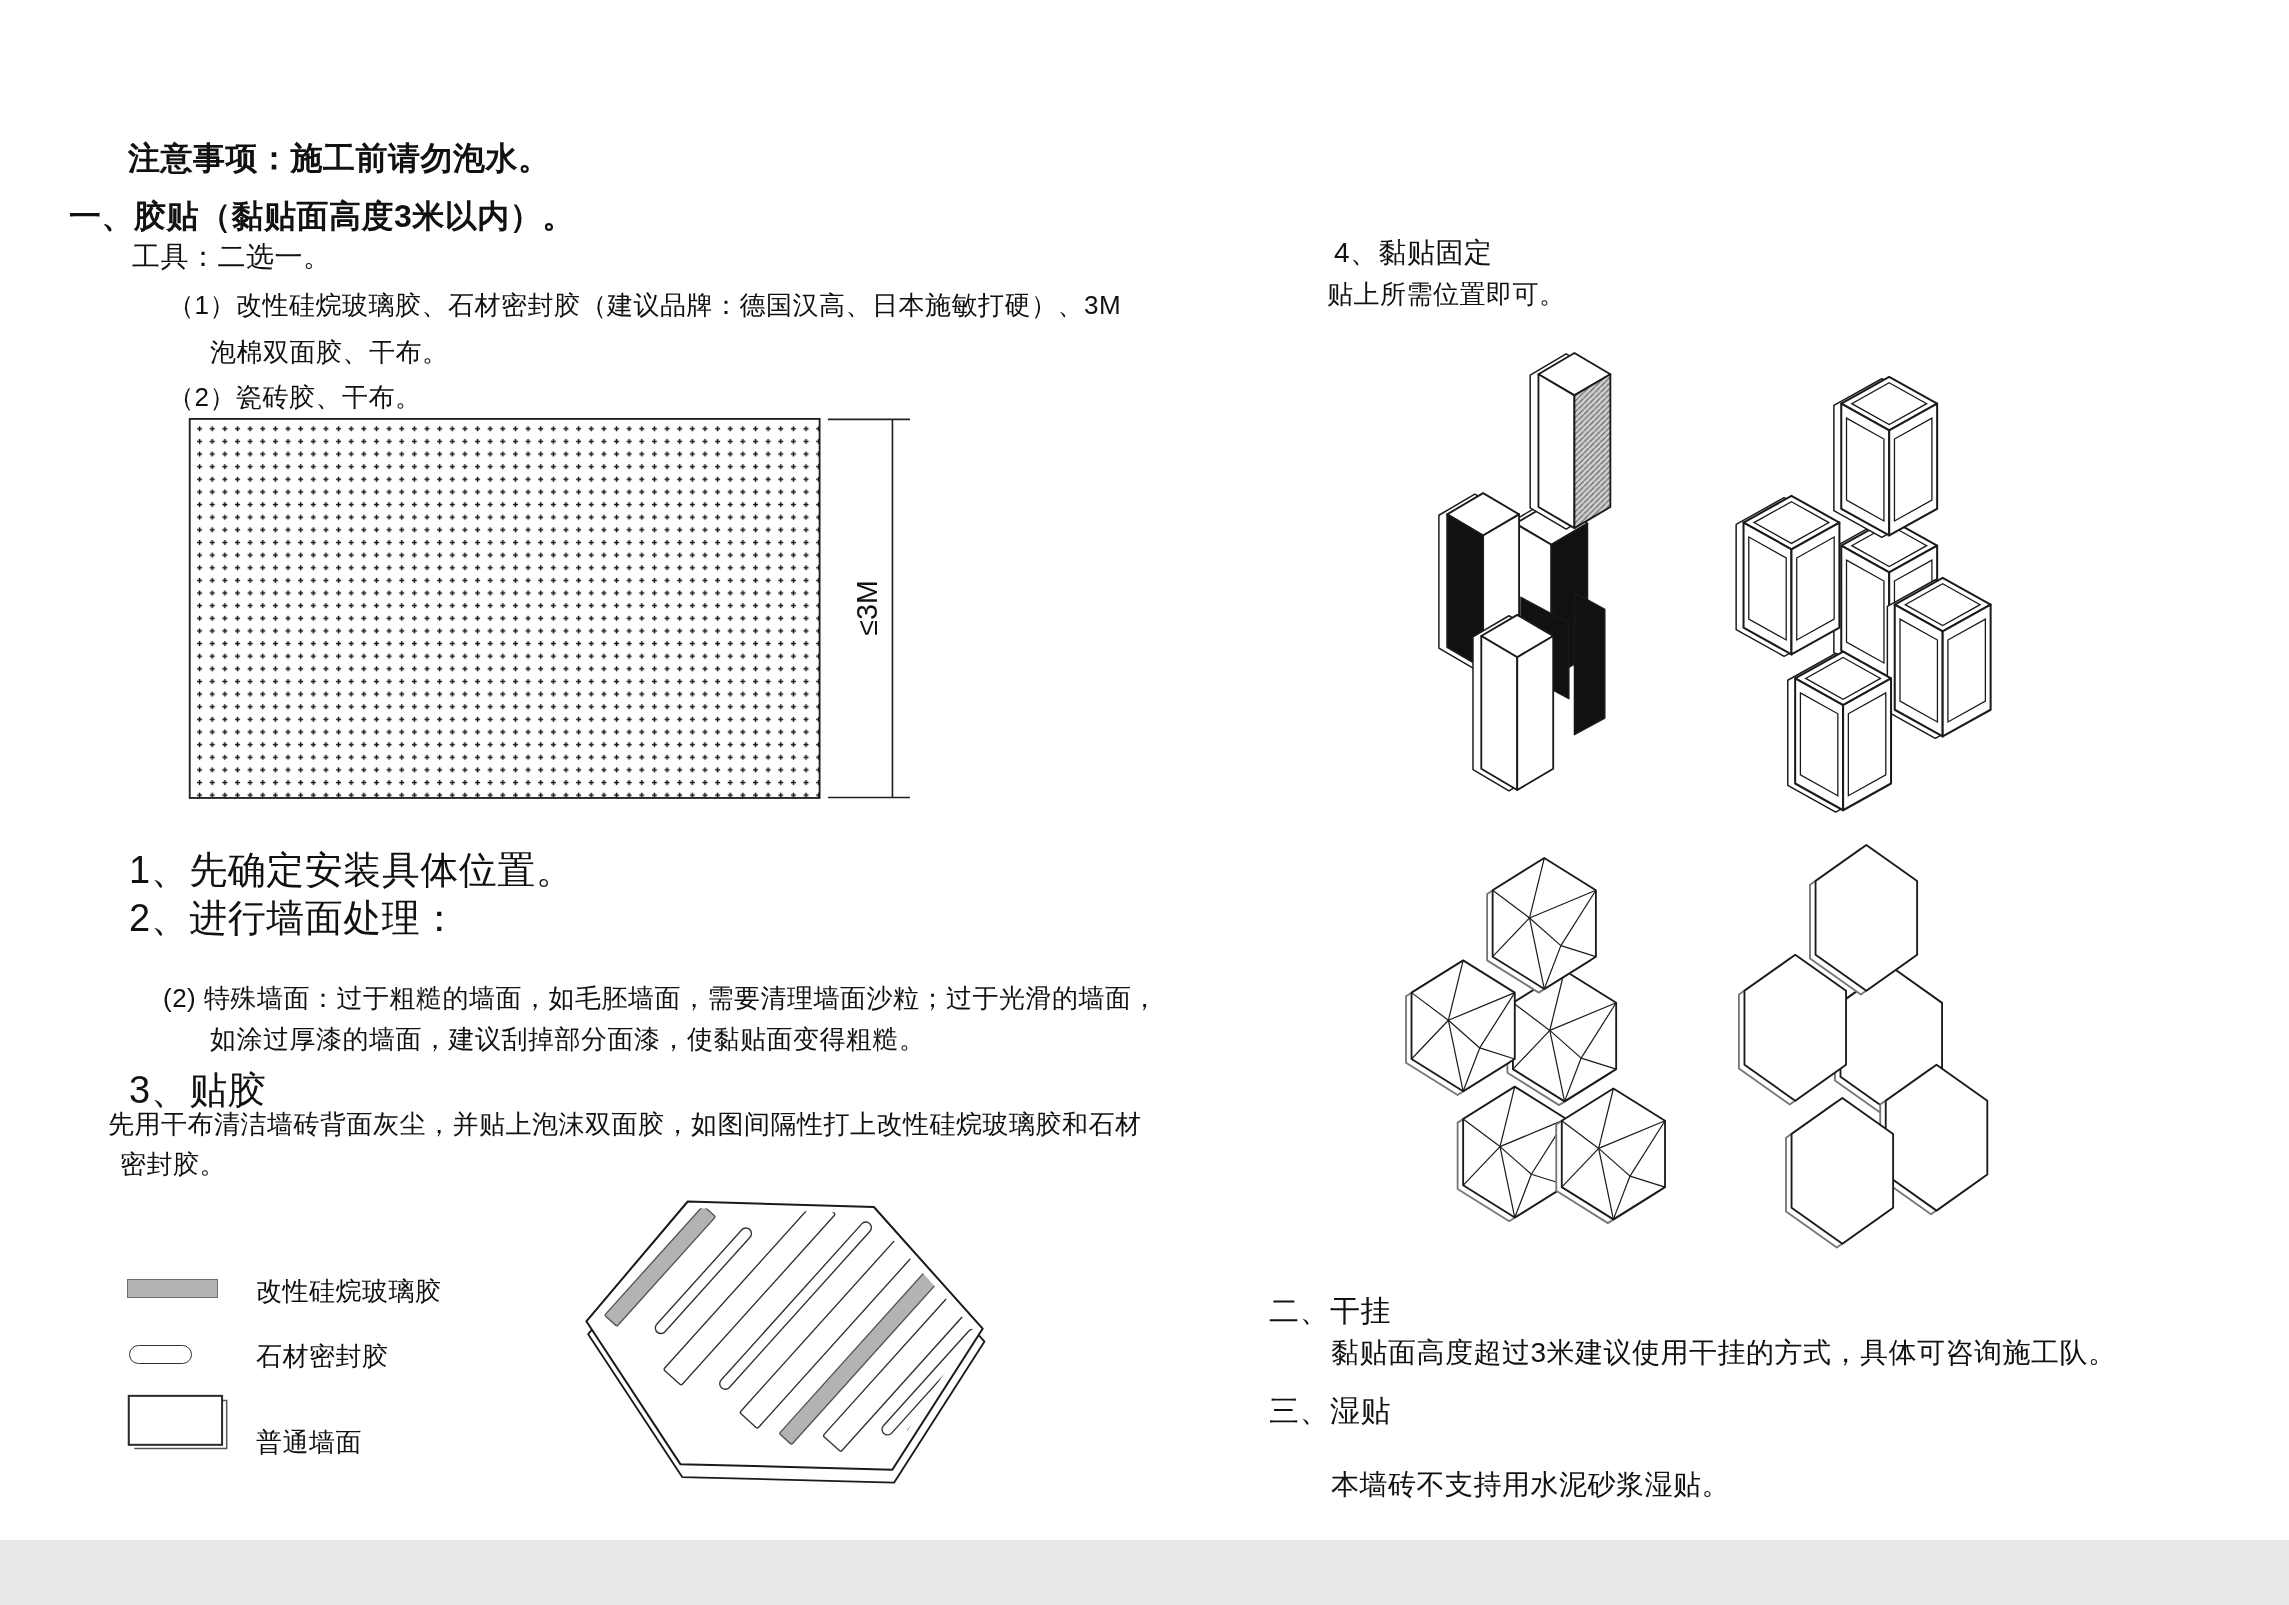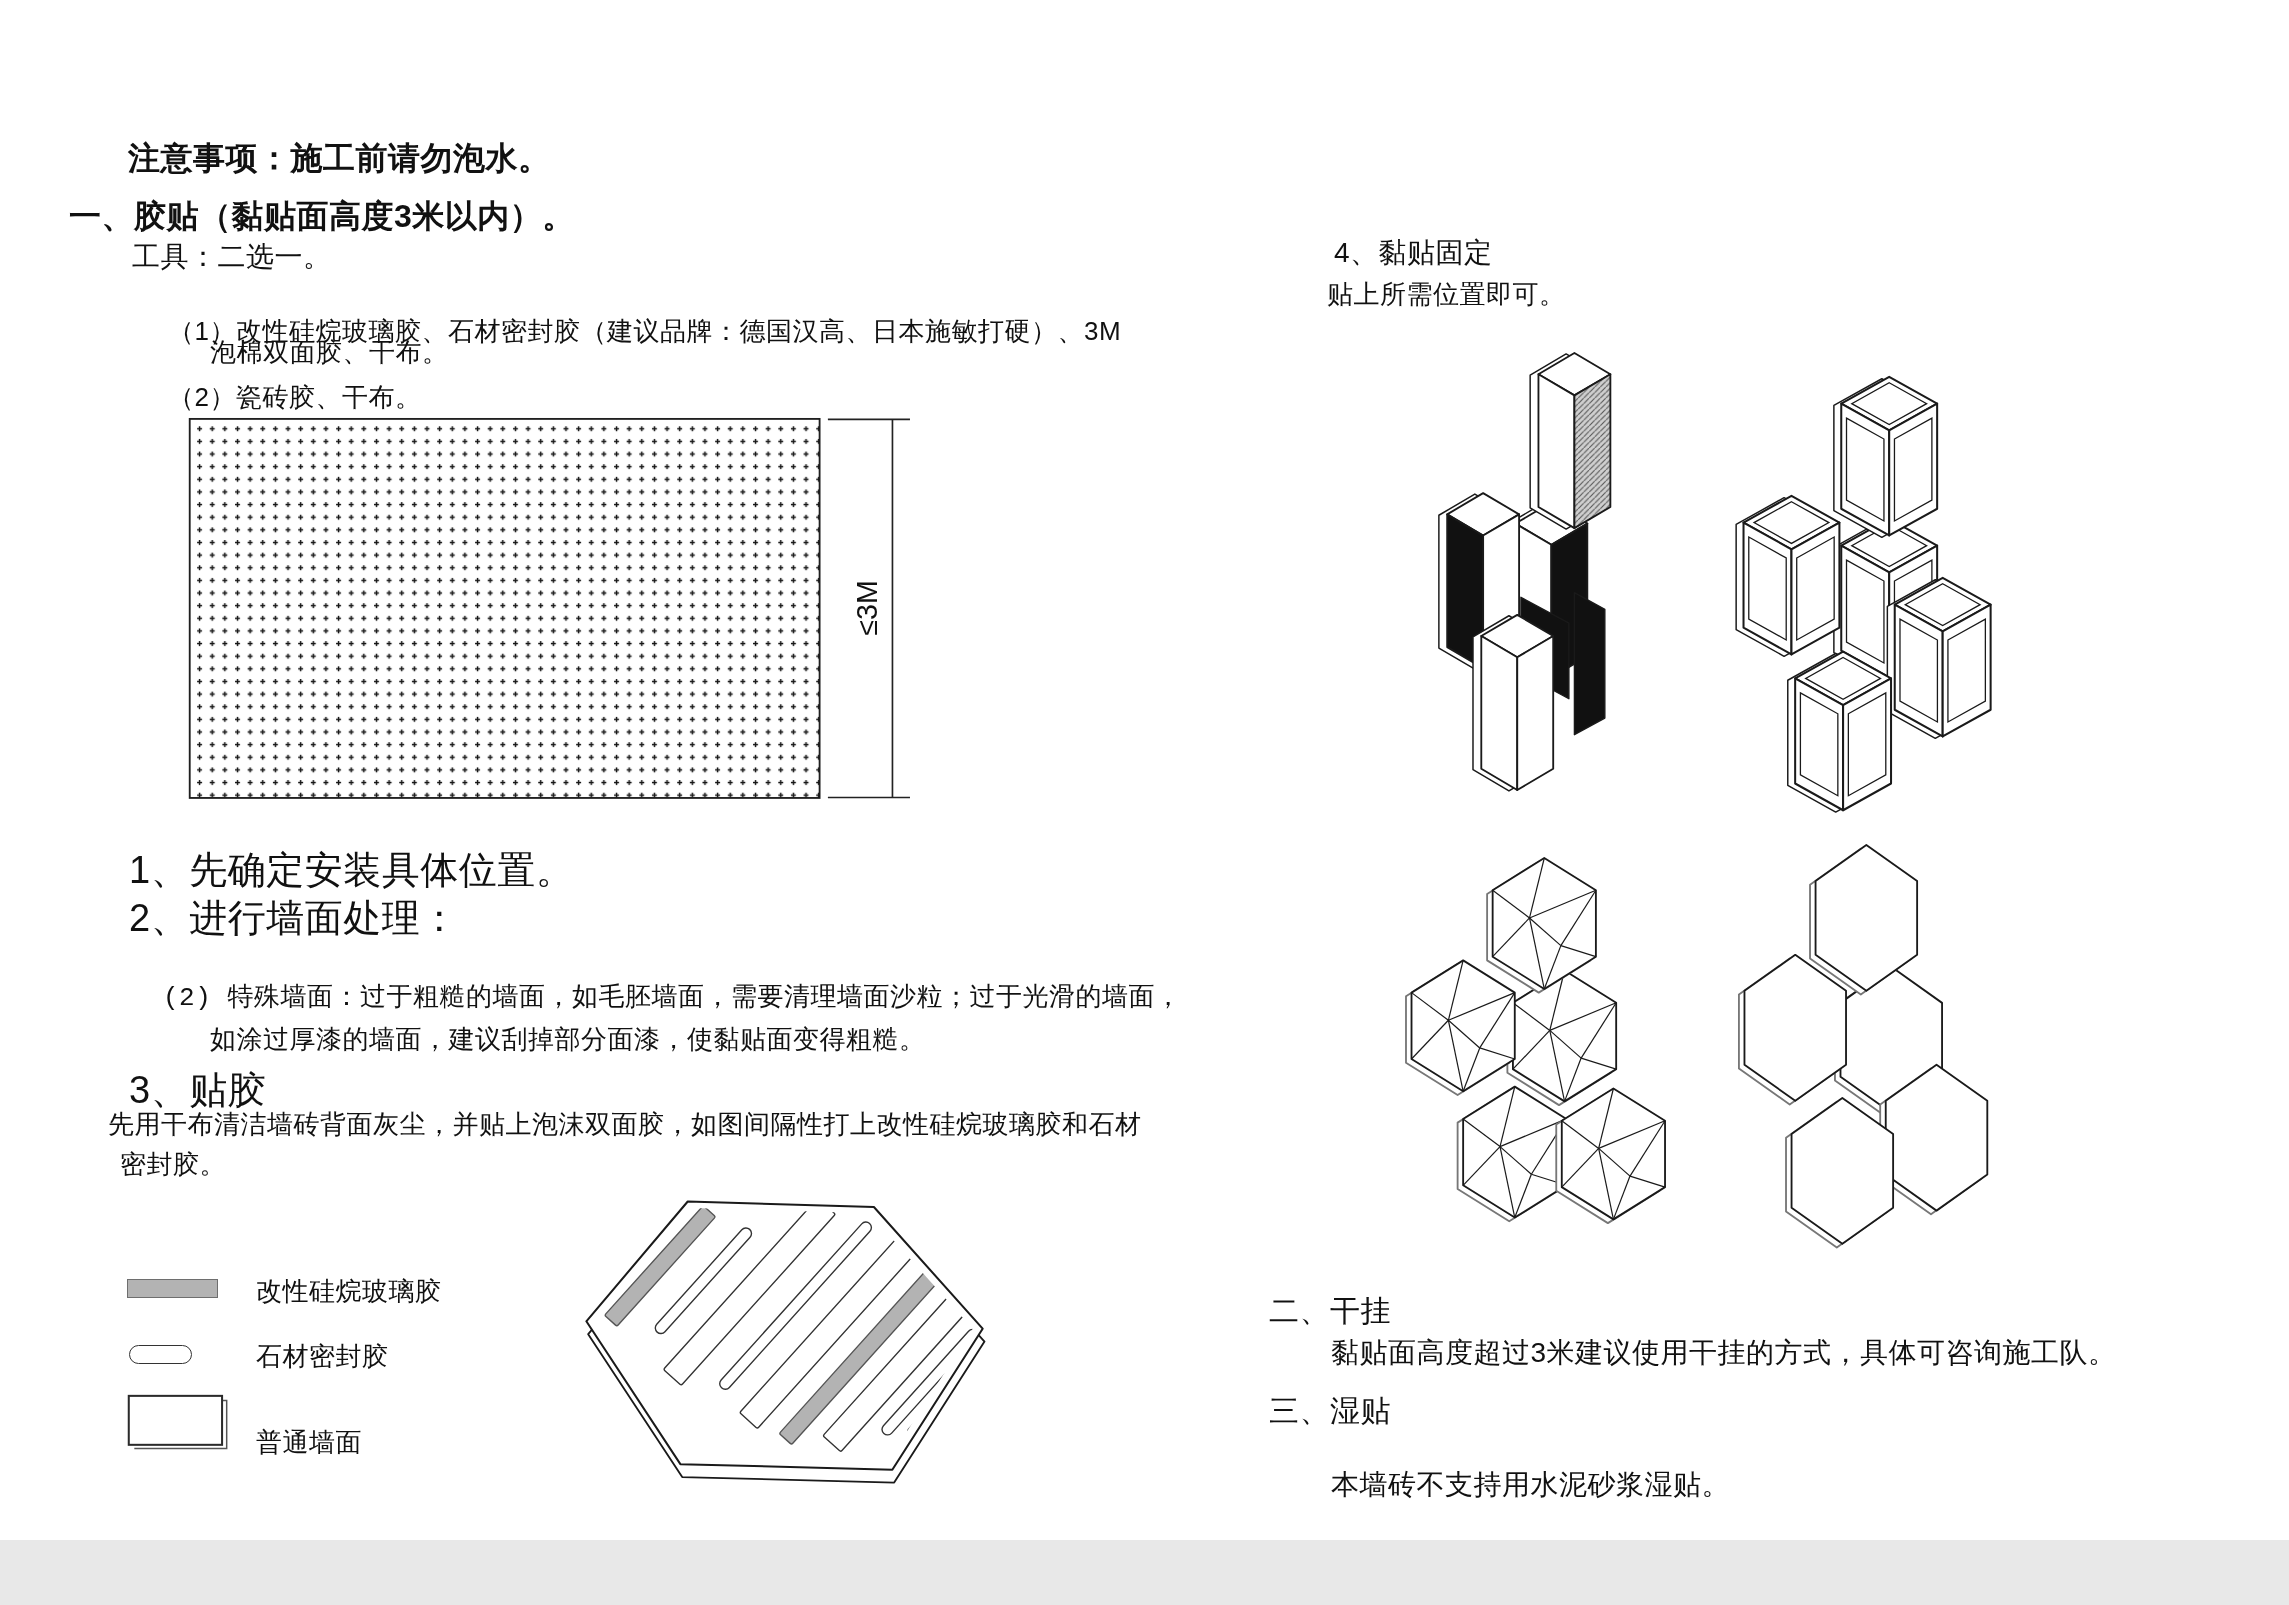--- a/index.html
+++ b/index.html
@@ -30,21 +30,21 @@
   svg{position:absolute;}
 </style>
 </head>
 <body>
 
 <div id="page">
 
   <div class="t bold f35" style="left:128px;top:138px;">注意事项：施工前请勿泡水。</div>
   <div class="t bold f35" style="left:69px;top:196px;">一、胶贴（黏贴面高度3米以内）。</div>
   <div class="t f30" style="left:132px;top:239px;">工具：二选一。</div>
-  <div class="t f28" style="left:168px;top:289px;margin-top:26px;">（1）改性硅烷玻璃胶、石材密封胶（建议品牌：德国汉高、日本施敏打硬）、3M</div>
+  <div class="t f28" style="left:168px;top:289px;">（1）改性硅烷玻璃胶、石材密封胶（建议品牌：德国汉高、日本施敏打硬）、3M</div>
   <div class="t f28" style="left:210px;top:336px;">泡棉双面胶、干布。</div>
   <div class="t f28" style="left:168px;top:381px;">（2）瓷砖胶、干布。</div>
 
   <svg style="left:148px;top:406px;" width="812" height="415" viewBox="160 440 880 450">
     <defs>
       <pattern id="dots" patternUnits="userSpaceOnUse" x="213" y="462" width="13.7" height="13.7">
         <rect x="0" y="1.9" width="5.4" height="1.6" fill="#161616"></rect>
         <rect x="1.9" y="0" width="1.6" height="5.4" fill="#161616"></rect>
       </pattern>
     </defs>
@@ -53,21 +53,21 @@
     <g stroke="#222" stroke-width="1.8">
       <line x1="897" y1="454.5" x2="986" y2="454.5"></line>
       <line x1="897" y1="864.5" x2="986" y2="864.5"></line>
       <line x1="967" y1="454.5" x2="967" y2="864.5"></line>
     </g>
     <text x="950" y="659" transform="rotate(-90 950 659)" text-anchor="middle" font-size="31" fill="#111">≤3M</text>
   </svg>
 
   <div class="t f31" style="left:129px;top:847px;">1、先确定安装具体位置。</div>
   <div class="t f31" style="left:129px;top:895px;">2、进行墙面处理：</div>
-  <div class="t f28" style="left:163px;top:982px;font-family:Liberation Mono, monospace;">(2) 特殊墙面：过于粗糙的墙面，如毛胚墙面，需要清理墙面沙粒；过于光滑的墙面，</div>
+  <div class="t f28" style="left:163px;top:982px;">(2) 特殊墙面：过于粗糙的墙面，如毛胚墙面，需要清理墙面沙粒；过于光滑的墙面，</div>
   <div class="t f28" style="left:210px;top:1023px;">如涂过厚漆的墙面，建议刮掉部分面漆，使黏贴面变得粗糙。</div>
   <div class="t f31" style="left:129px;top:1067px;">3、贴胶</div>
   <div class="t f28" style="left:108px;top:1108px;">先用干布清洁墙砖背面灰尘，并贴上泡沫双面胶，如图间隔性打上改性硅烷玻璃胶和石材</div>
   <div class="t f28" style="left:120px;top:1148px;">密封胶。</div>
 
   <div class="legend-swatch-bar"></div>
   <div class="t f28" style="left:256px;top:1275px;">改性硅烷玻璃胶</div>
   <div class="legend-swatch-pill"></div>
   <div class="t f28" style="left:256px;top:1340px;">石材密封胶</div>
   <div class="legend-box-wrap">

